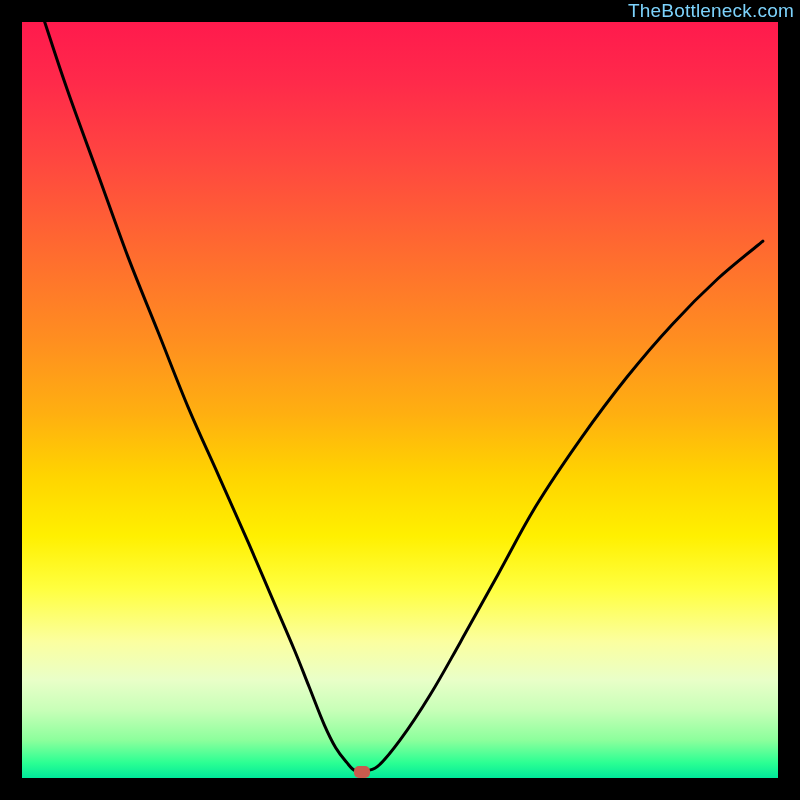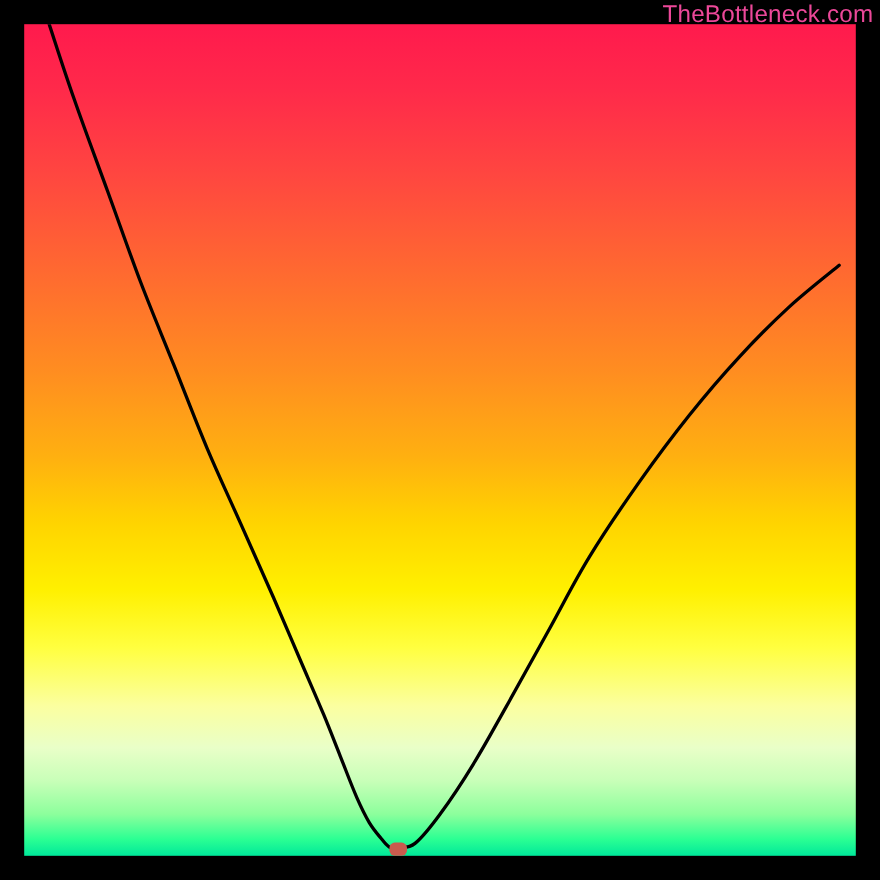--- a/index.html
+++ b/index.html
@@ -38,22 +38,22 @@
       #c8ffb8 91%,
       #8cff9c 95%,
       #2bff93 98%,
       #00e89a 100%
     );
   }
   .watermark {
     position: absolute;
     top: 0px;
     right: 6px;
-    color: #ec4899;
-    font-size: 22px;
+    color: #7dd3fc;
+    font-size: 19px;
     letter-spacing: 0.2px;
     font-weight: 500;
     user-select: none;
   }
   svg.curve {
     position: absolute;
     inset: 0;
     width: 100%;
     height: 100%;
   }

